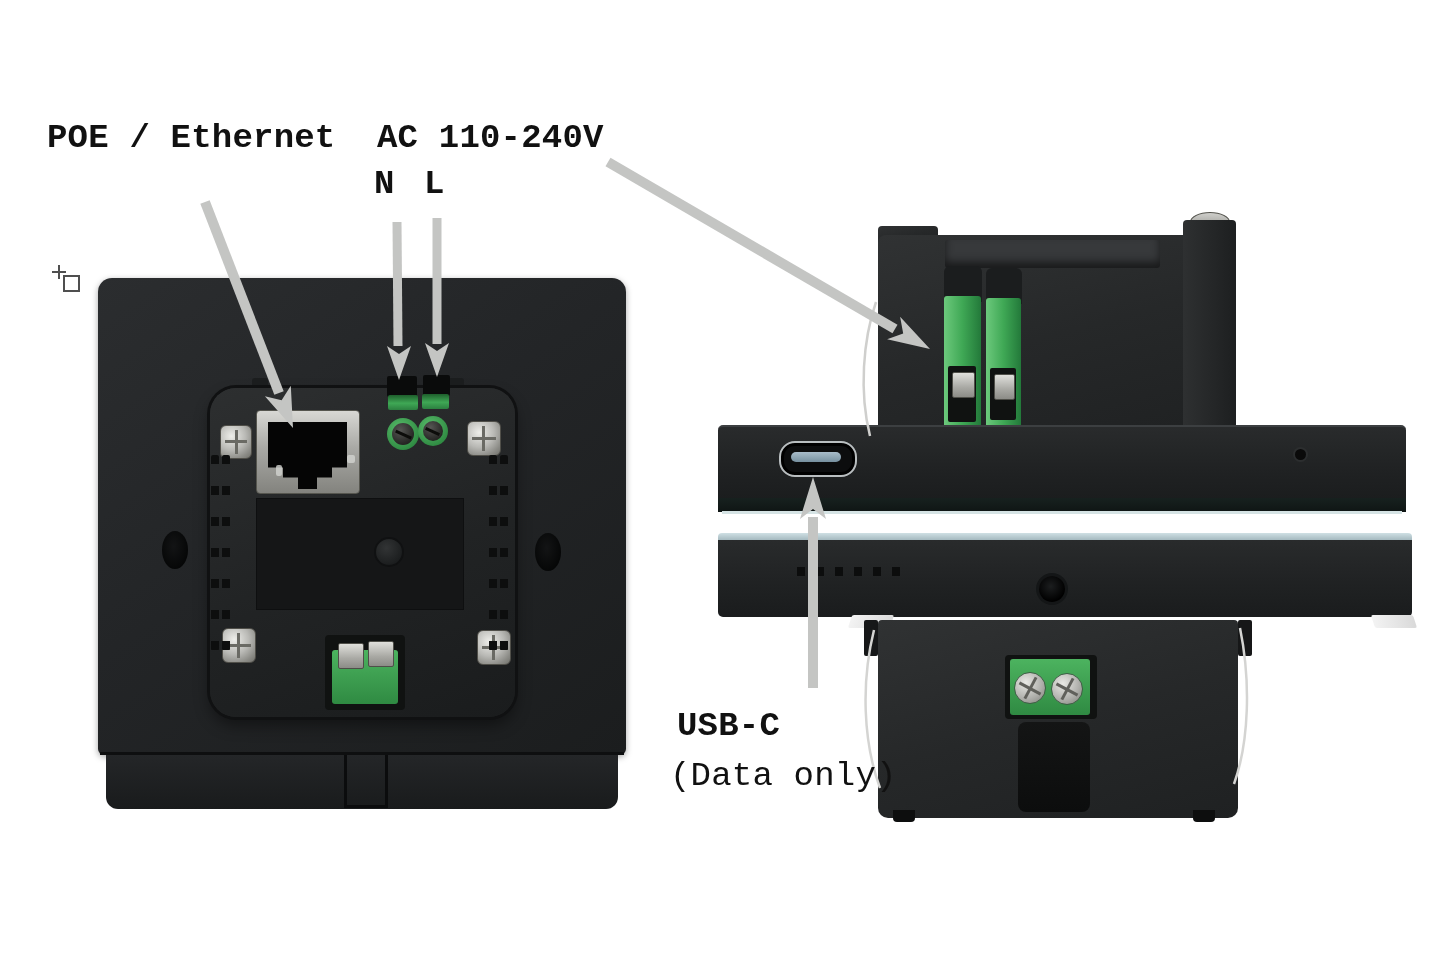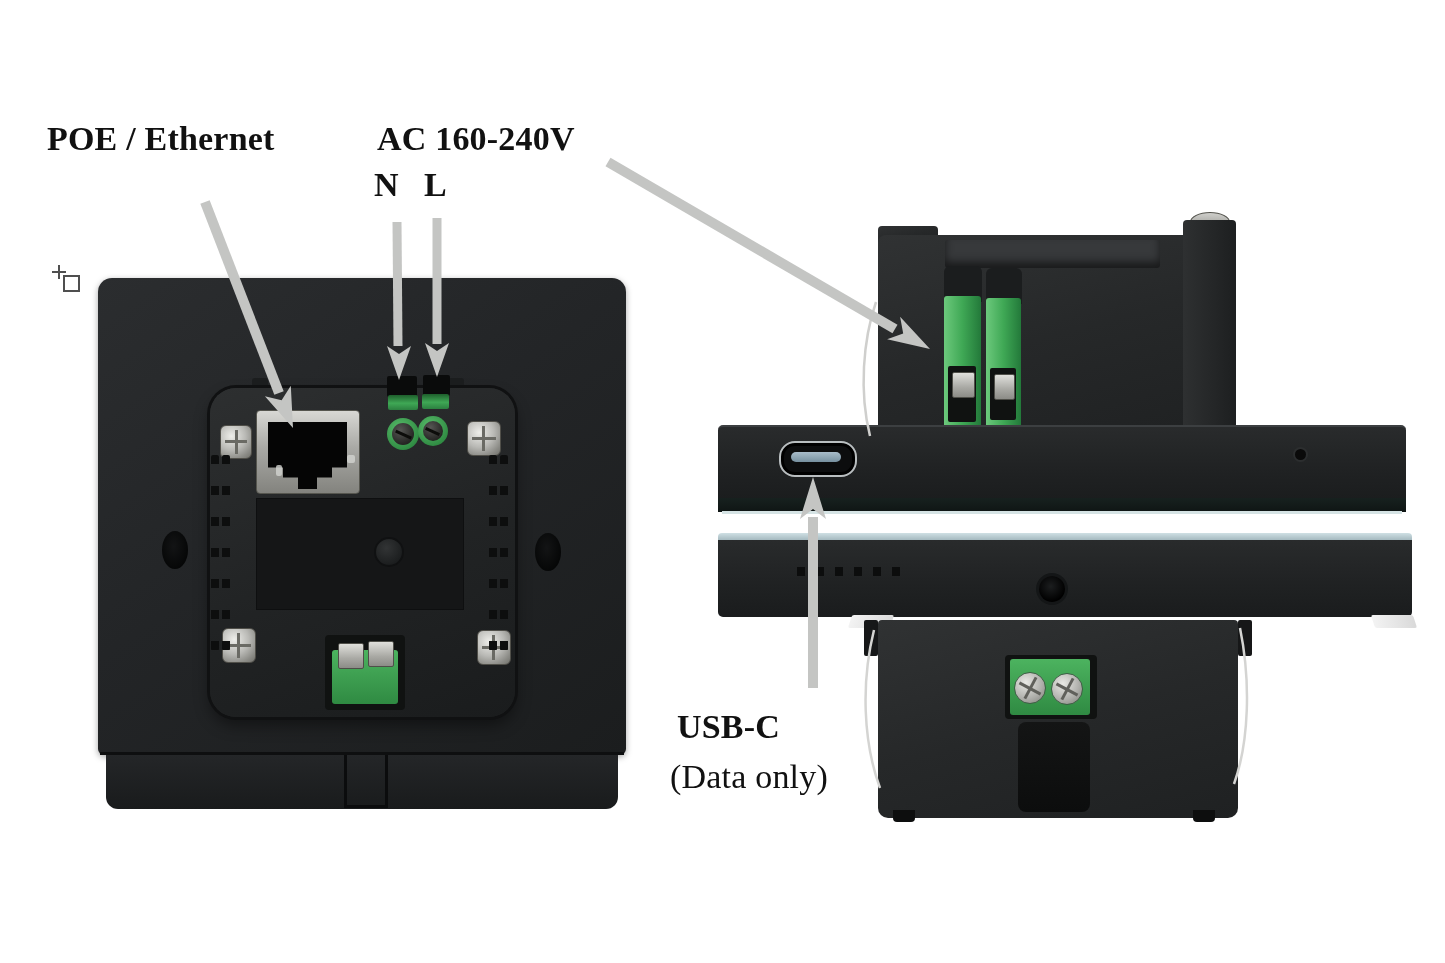--- a/index.html
+++ b/index.html
@@ -1,17 +1,17 @@
 <!DOCTYPE html>
 <html><head>
 <meta charset="utf-8">
 <style>
   html,body{margin:0;padding:0;background:#ffffff;}
   #canvas{position:relative;width:1445px;height:963px;background:#ffffff;overflow:hidden;
-          font-family:Liberation Serif, serif;}
+          font-family:Liberation Mono, monospace;}
   .abs{position:absolute;}
 
   
   .lbl{position:absolute;color:#111111;font-weight:bold;font-size:34px;line-height:1.1;
        letter-spacing:0.2px;white-space:nowrap;z-index:60;}
   .lbl-reg{font-weight:normal;text-align:right;}
 
   
   .plate{background:linear-gradient(145deg,#2b2d2f 0%,#232527 45%,#1b1d1e 100%);
          border-radius:14px 14px 6px 6px;box-shadow:0 2px 6px rgba(0,0,0,.35);}
@@ -224,19 +224,19 @@
       <polygon points="930,349 887.1,339.3 903.2,333.5 900.1,316.7"></polygon>
     </g>
 
     <g fill="#c4c5c3">
       <line x1="813" y1="688" x2="813" y2="517" stroke="#c4c5c3" stroke-width="10"></line>
       <polygon points="813,477 800,519 813,509 826,519"></polygon>
     </g>
   </svg>
 
   <div class="lbl" style="left:47px;top:120px">POE / Ethernet</div>
-  <div class="lbl" style="left:377px;top:120px">AC 160-240V</div>
+  <div class="lbl" style="left:377px;top:120px">AC 110-240V</div>
   <div class="lbl" style="left:374px;top:166px">N</div>
   <div class="lbl" style="left:424px;top:166px">L</div>
   <div class="lbl" style="left:677px;top:708px">USB-C</div>
   <div class="lbl lbl-reg" style="left:670px;top:758px">(Data only)</div>
 
 </div>
 
 </body></html>

